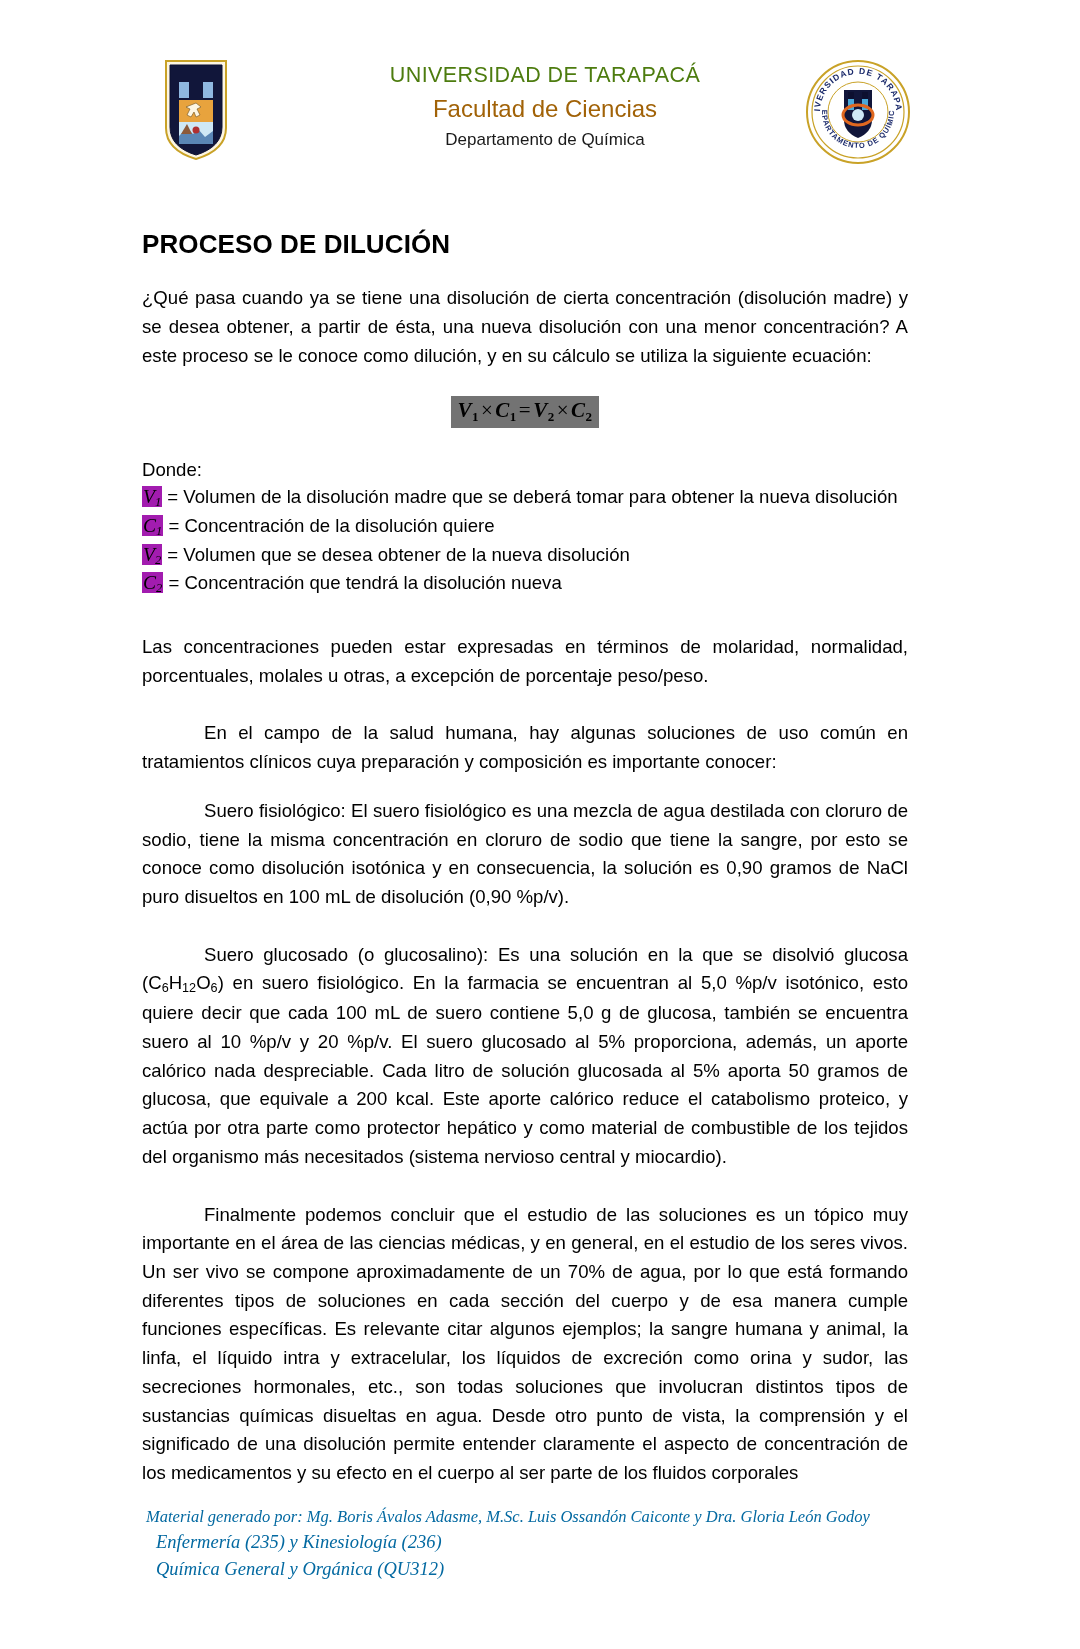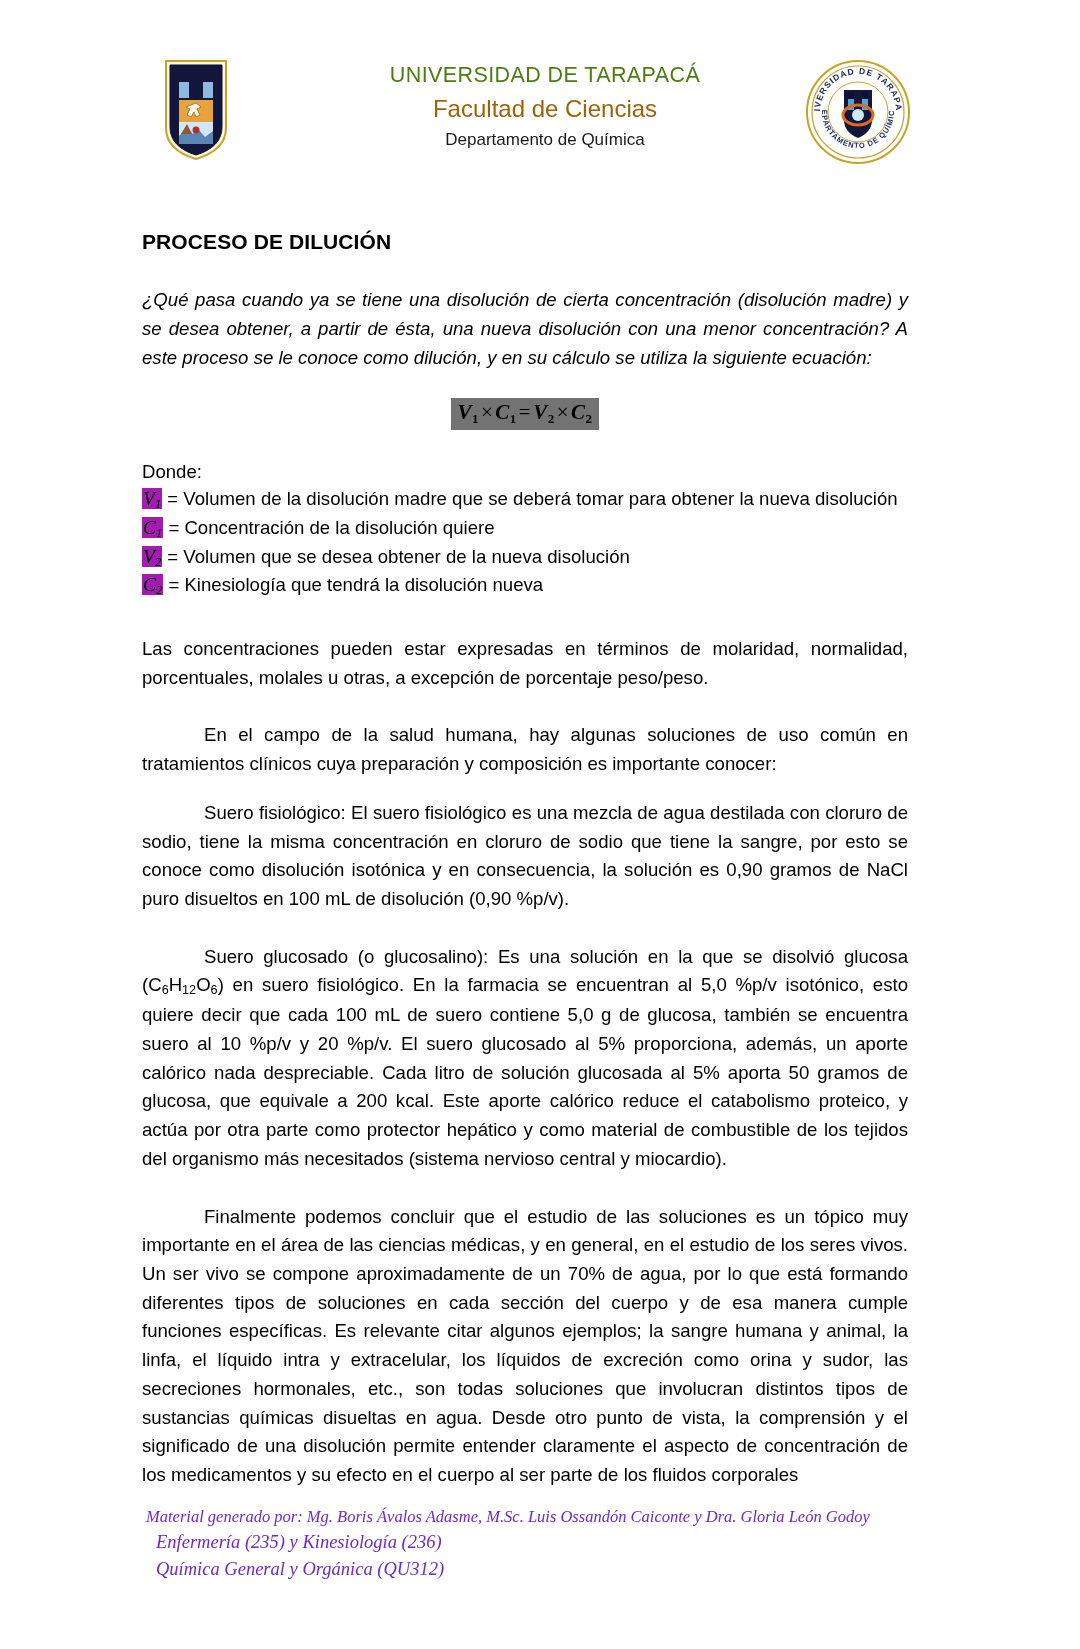--- a/index.html
+++ b/index.html
@@ -70,21 +70,21 @@
     width: 108px;
     height: 108px;
   }
 
   
   .content {
     padding: 0 172px 0 142px;
     box-sizing: border-box;
   }
   h1.section-title {
-    font-size: 21px;
+    font-size: 26px;
     font-weight: bold;
     margin: 38px 0 0 0;
     letter-spacing: 0.1px;
     line-height: 1.2;
   }
   p.para {
     font-size: 18.6px;
     line-height: 1.545;
     margin: 0;
     text-align: justify;
@@ -153,21 +153,21 @@
   
   .doc-footer {
     position: absolute;
     left: 0;
     right: 0;
     bottom: 112px;
     padding: 0 150px 0 146px;
     box-sizing: border-box;
     font-family: "Liberation Serif", "DejaVu Serif", serif;
     font-style: italic;
-    color: #6d28d9;
+    color: #0369a1;
   }
   .footer-line1 {
     font-size: 16.5px;
     line-height: 1.5;
   }
   .footer-line2 {
     display: flex;
     justify-content: space-between;
     font-size: 18.5px;
     line-height: 1.45;
@@ -228,21 +228,21 @@
         <ellipse cx="54" cy="57" rx="15" ry="10" fill="none" stroke="#e06820" stroke-width="3"></ellipse>
         <circle cx="54" cy="57" r="6" fill="#cfe8f5"></circle>
       </svg>
     </div>
   </div>
 
   <div class="content">
 
     <h1 class="section-title">PROCESO DE DILUCIÓN</h1>
 
-    <p class="para gap-top" style="margin-top:32px;font-style:italic;">¿Qué pasa cuando ya se tiene una disolución de cierta concentración (disolución madre) y se desea obtener, a partir de ésta, una nueva disolución con una menor concentración? A este proceso se le conoce como dilución, y en su cálculo se utiliza la siguiente ecuación:</p>
+    <p class="para gap-top" style="margin-top:24px;">¿Qué pasa cuando ya se tiene una disolución de cierta concentración (disolución madre) y se desea obtener, a partir de ésta, una nueva disolución con una menor concentración? A este proceso se le conoce como dilución, y en su cálculo se utiliza la siguiente ecuación:</p>
 
     <div class="equation-wrap">
       <span class="equation"><span>V</span><sub>1</sub><span class="op">×</span><span>C</span><sub>1</sub><span class="op">=</span><span>V</span><sub>2</sub><span class="op">×</span><span>C</span><sub>2</sub></span>
     </div>
 
     <div class="donde-block">
       <div class="donde-label">Donde:</div>
 
       <div class="donde-row">
         <span class="var"><span>V</span><sub>1</sub></span>
@@ -254,21 +254,21 @@
         <span>= Concentración de la disolución quiere</span>
       </div>
 
       <div class="donde-row">
         <span class="var"><span>V</span><sub>2</sub></span>
         <span>= Volumen que se desea obtener de la nueva disolución</span>
       </div>
 
       <div class="donde-row">
         <span class="var"><span>C</span><sub>2</sub></span>
-        <span>= Kinesiología que tendrá la disolución nueva</span>
+        <span>= Concentración que tendrá la disolución nueva</span>
       </div>
     </div>
 
     <p class="para" style="margin-top:35px;">Las concentraciones pueden estar expresadas en términos de molaridad, normalidad, porcentuales, molales u otras, a excepción de porcentaje peso/peso.</p>
 
     <p class="para indent" style="margin-top:29px;">En el campo de la salud humana, hay algunas soluciones de uso común en tratamientos clínicos cuya preparación y composición es importante conocer:</p>
 
     <p class="para indent" style="margin-top:20px;">Suero fisiológico: El suero fisiológico es una mezcla de agua destilada con cloruro de sodio, tiene la misma concentración en cloruro de sodio que tiene la sangre, por esto se conoce como disolución isotónica y en consecuencia, la solución es 0,90 gramos de NaCl puro disueltos en 100 mL de disolución (0,90 %p/v).</p>
 
     <p class="para indent" style="margin-top:29px;"><span>Suero glucosado (o glucosalino): Es una solución en la que se disolvió glucosa (C</span><sub>6</sub><span>H</span><sub>12</sub><span>O</span><sub>6</sub><span>) en suero fisiológico. En la farmacia se encuentran al 5,0 %p/v isotónico, esto quiere decir que cada 100 mL de suero contiene 5,0 g de glucosa, también se encuentra suero al 10 %p/v y 20 %p/v. El suero glucosado al 5% proporciona, además, un aporte calórico nada despreciable. Cada litro de solución glucosada al 5% aporta 50 gramos de glucosa, que equivale a 200 kcal. Este aporte calórico reduce el catabolismo proteico, y actúa por otra parte como protector hepático y como material de combustible de los tejidos del organismo más necesitados (sistema nervioso central y miocardio).</span></p>

